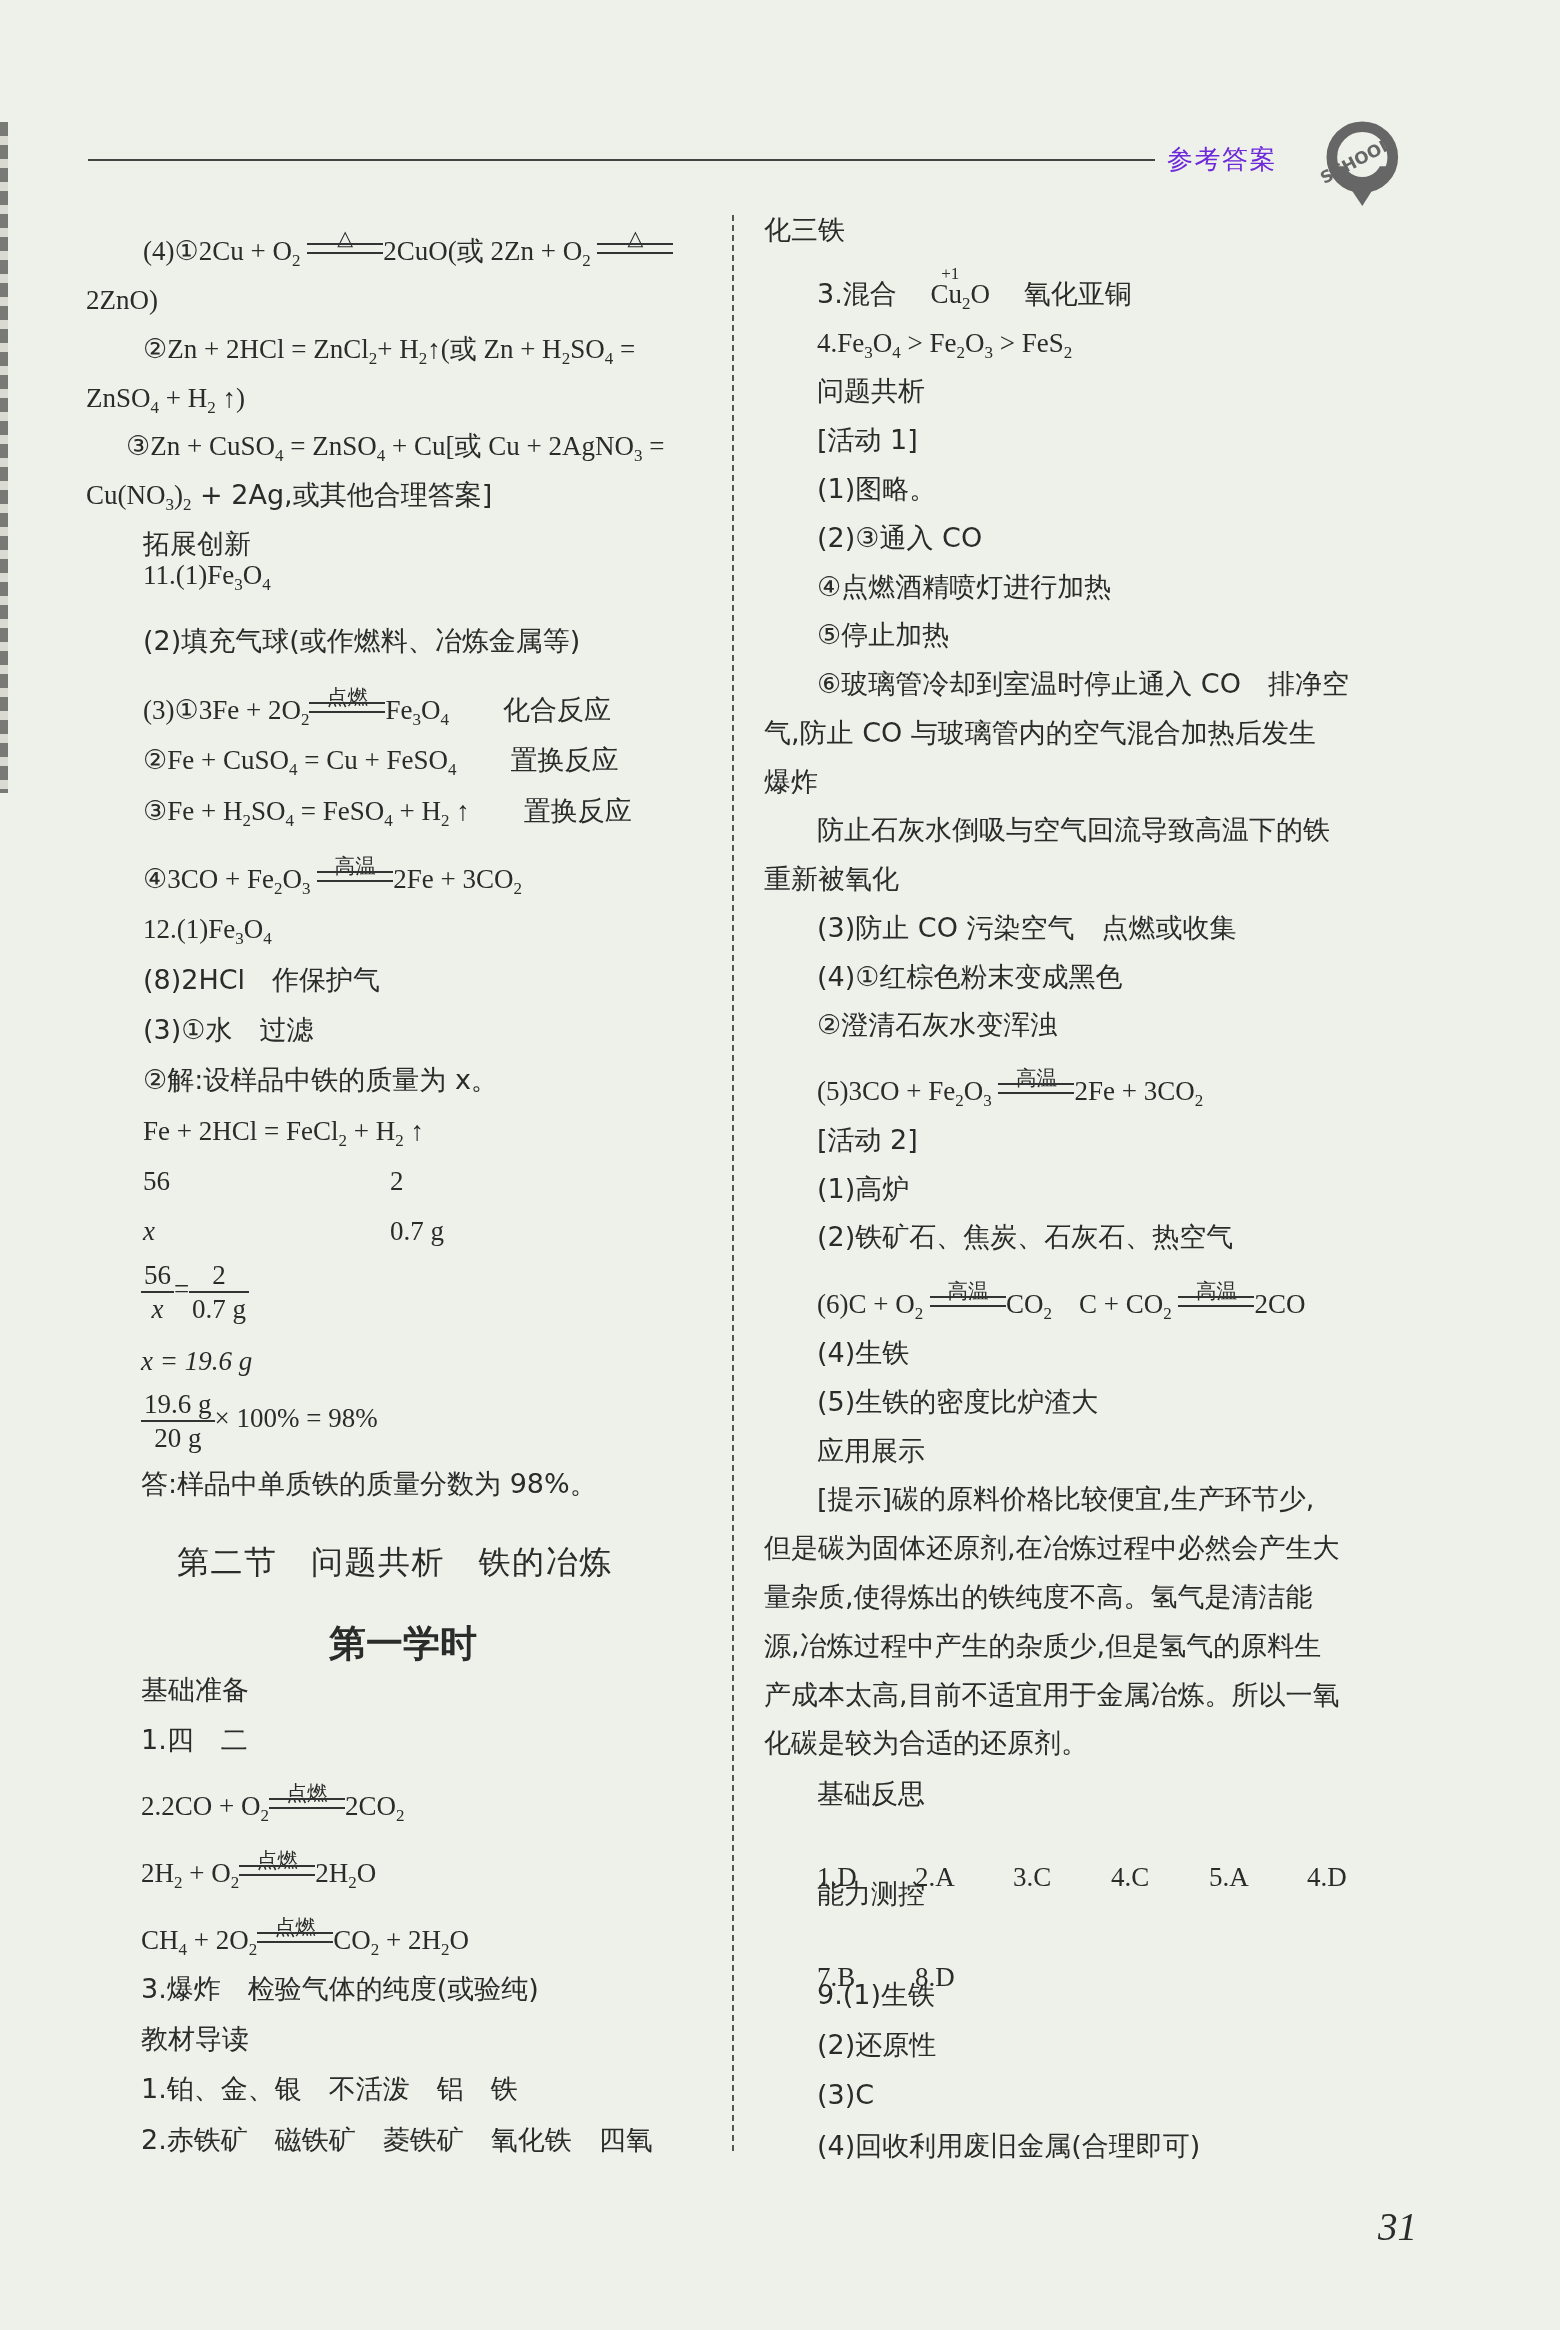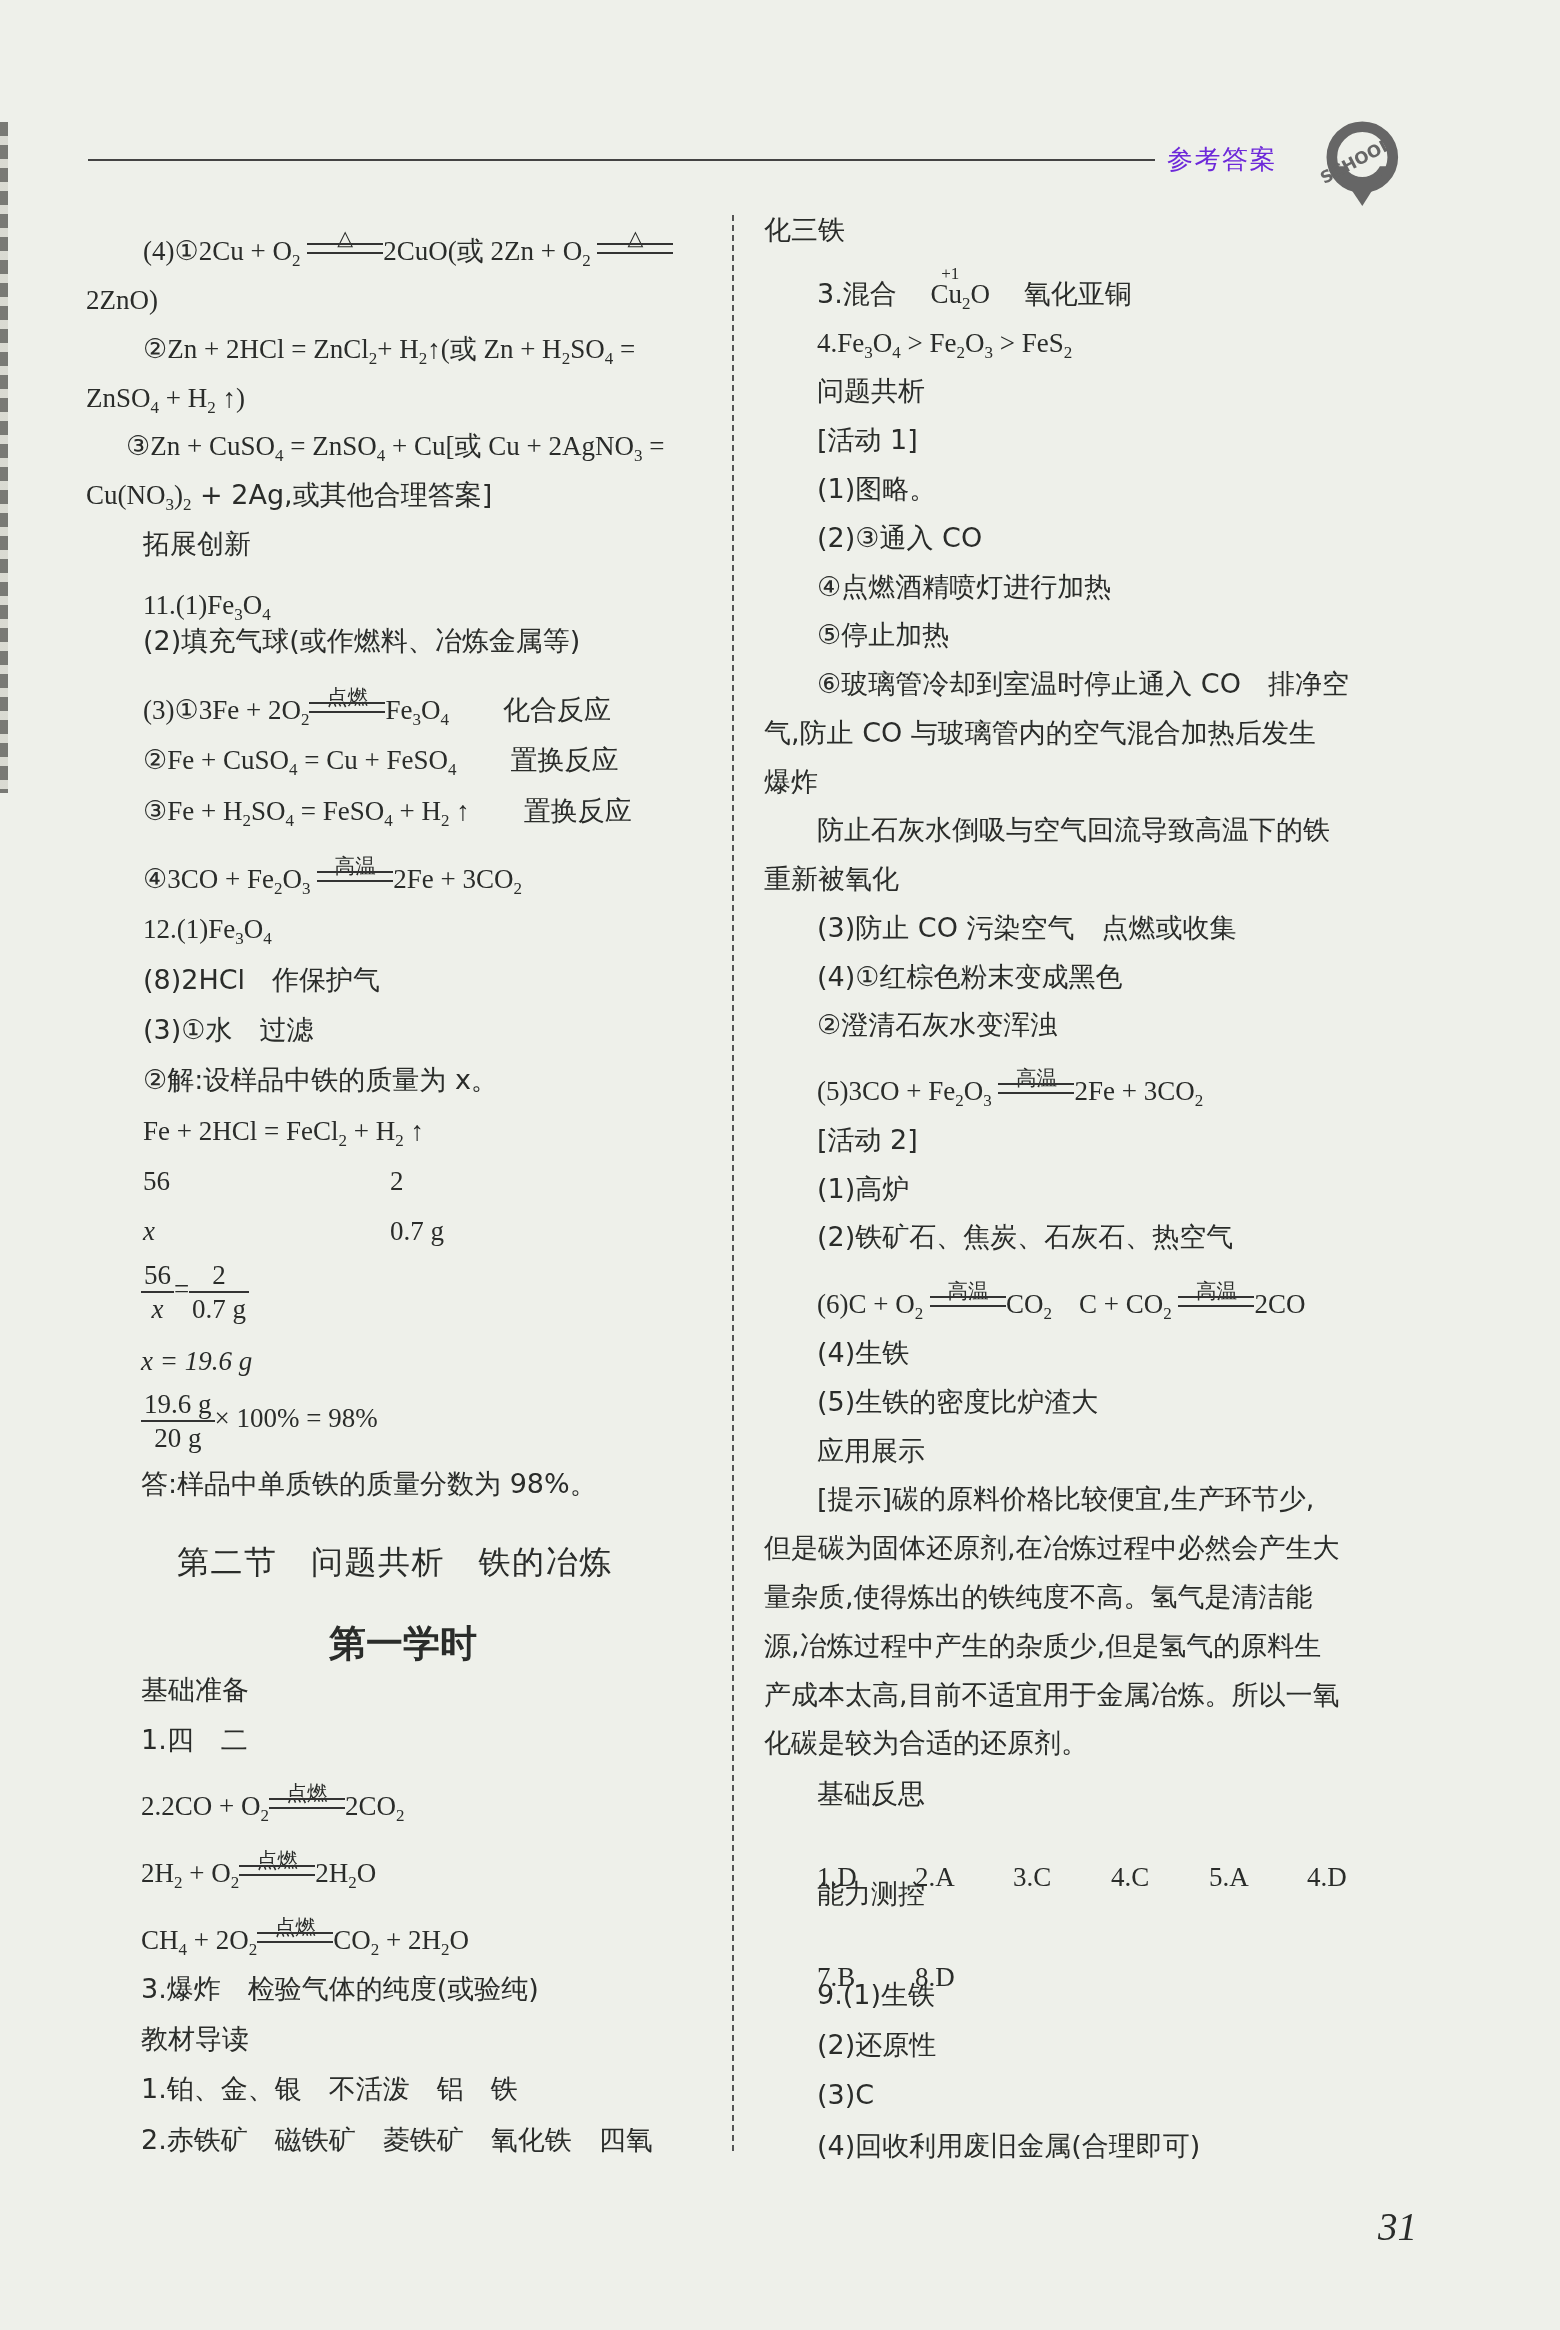--- a/index.html
+++ b/index.html
@@ -65,21 +65,21 @@
   </div>
 
   <div class="line" style="left:126px;top:431px">
     <span>③Zn + CuSO</span><sub>4</sub><span> = ZnSO</span><sub>4</sub><span> + Cu[或 Cu + 2AgNO</span><sub>3</sub><span> =</span>
   </div>
   <div class="line" style="left:86px;top:480px">
     <span>Cu(NO</span><sub>3</sub><span>)</span><sub>2</sub><span class="cn"> + 2Ag,或其他合理答案]</span>
   </div>
 
   <div class="line cn" style="left:143px;top:529px">拓展创新</div>
-  <div class="line" style="left:143px;top:590px">
+  <div class="line" style="left:143px;top:560px">
     <span>11.(1)Fe</span><sub>3</sub>O<sub>4</sub>
   </div>
   <div class="line cn" style="left:143px;top:626px">(2)填充气球(或作燃料、冶炼金属等)</div>
 
   <div class="line" style="left:143px;top:695px">
     <span>(3)①3Fe + 2O</span><sub>2</sub><span class="cond"><span class="top">点燃</span><span class="eq"></span></span><span>Fe</span><sub>3</sub>O<sub>4</sub>　　<span class="cn">化合反应</span>
   </div>
   <div class="line" style="left:143px;top:745px">
     <span>②Fe + CuSO</span><sub>4</sub><span> = Cu + FeSO</span><sub>4</sub>　　<span class="cn">置换反应</span>
   </div>

